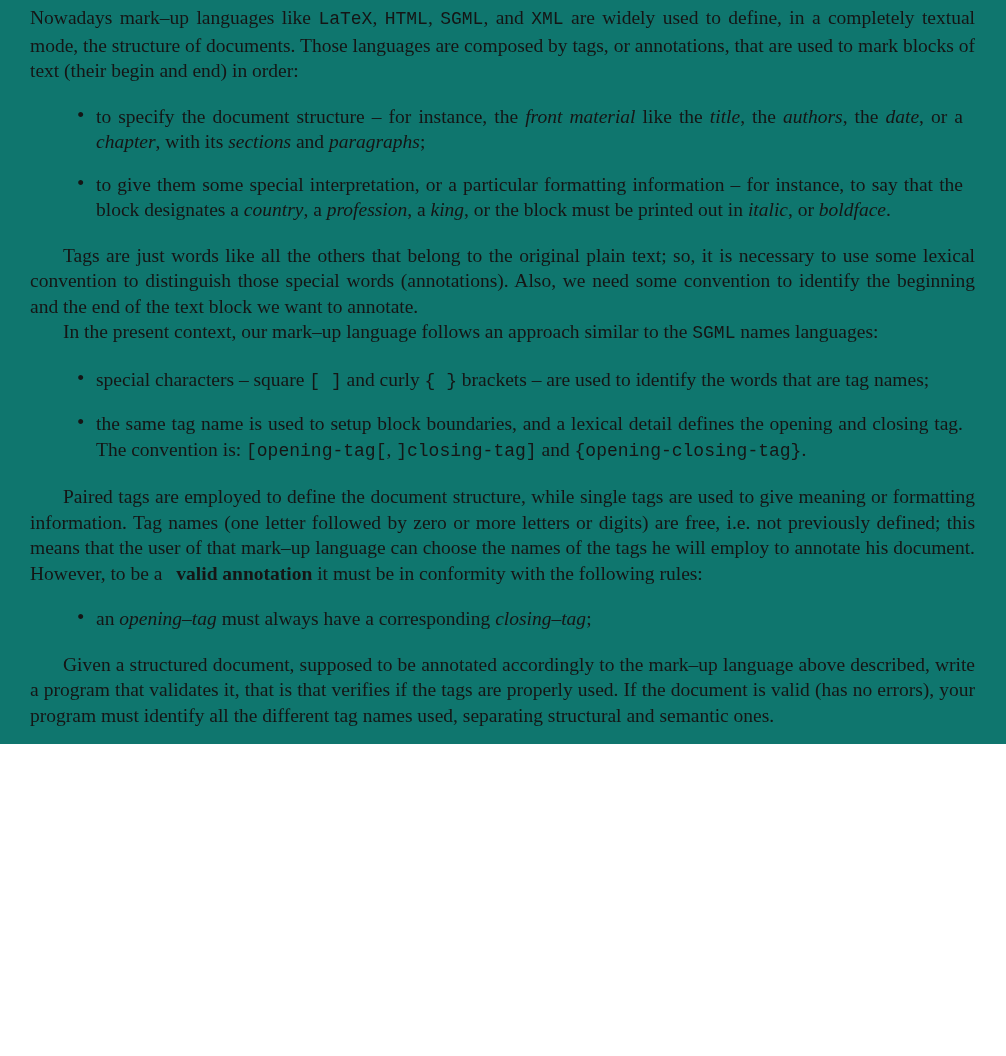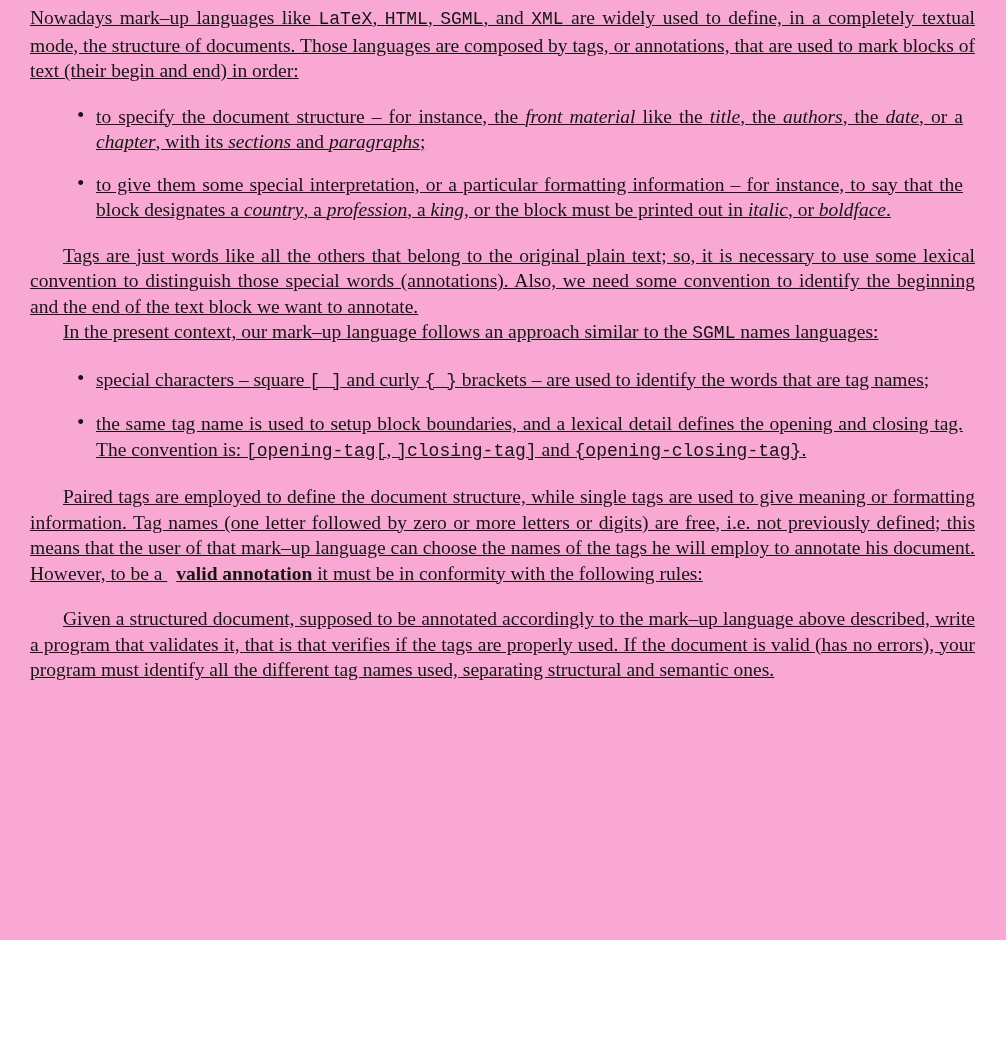--- a/index.html
+++ b/index.html
@@ -3,28 +3,27 @@
 <meta charset="utf-8">
 <style>
   html, body {
     margin: 0;
     padding: 0;
     background: #ffffff;
   }
   .page {
     position: relative;
     width: 1006px;
-    height: 940px;
-    background: #f9a8d4;
+    height: 744px;
+    background: #0f766e;
     color: #151515;
     font-family: "Liberation Serif", "DejaVu Serif", serif;
     font-size: 19.5px;
     line-height: 25.5px;
     overflow: hidden;
-    text-decoration: underline;
   }
   .content {
     padding: 5px 31px 0 30px;
   }
   p.para {
     margin: 0;
     text-align: justify;
   }
   p.indent {
     text-indent: 33px;
@@ -84,20 +83,21 @@
     <p class="para indent"><span class="seg-rm">In the present context, our mark–up language follows an approach similar to the </span><span class="seg-tt">SGML</span><span class="seg-rm"> names languages:</span></p>
 
     <ul class="blist">
       <li><span class="seg-rm">special characters – square </span><span class="seg-tt">[ ]</span><span class="seg-rm"> and curly </span><span class="seg-tt">{ }</span><span class="seg-rm"> brackets – are used to identify the words that are tag names;</span></li>
       <li><span class="seg-rm">the same tag name is used to setup block boundaries, and a lexical detail defines the opening and closing tag. The convention is: </span><span class="seg-tt">[opening-tag[</span><span class="seg-rm">, </span><span class="seg-tt">]closing-tag]</span><span class="seg-rm"> and </span><span class="seg-tt">{opening-closing-tag}</span><span class="seg-rm">.</span></li>
     </ul>
 
     <p class="para indent"><span class="seg-rm">Paired tags are employed to define the document structure, while single tags are used to give meaning or formatting information. Tag names (one letter followed by zero or more letters or digits) are free, i.e. not previously defined; this means that the user of that mark–up language can choose the names of the tags he will employ to annotate his document. However, to be a </span><span class="seg-bf">valid annotation</span><span class="seg-rm"> it must be in conformity with the following rules:</span></p>
 
     <ul class="blist">
+      <li><span class="seg-rm">an </span><span class="seg-it">opening–tag</span><span class="seg-rm"> must always have a corresponding </span><span class="seg-it">closing–tag</span><span class="seg-rm">;</span></li>
     </ul>
 
     <p class="para indent"><span class="seg-rm">Given a structured document, supposed to be annotated accordingly to the mark–up language above described, write a program that validates it, that is that verifies if the tags are properly used. If the document is valid (has no errors), your program must identify all the different tag names used, separating structural and semantic ones.</span></p>
 
   </div>
 
   <div class="partial-glyph"></div>
 </div>
 
 </body></html>

